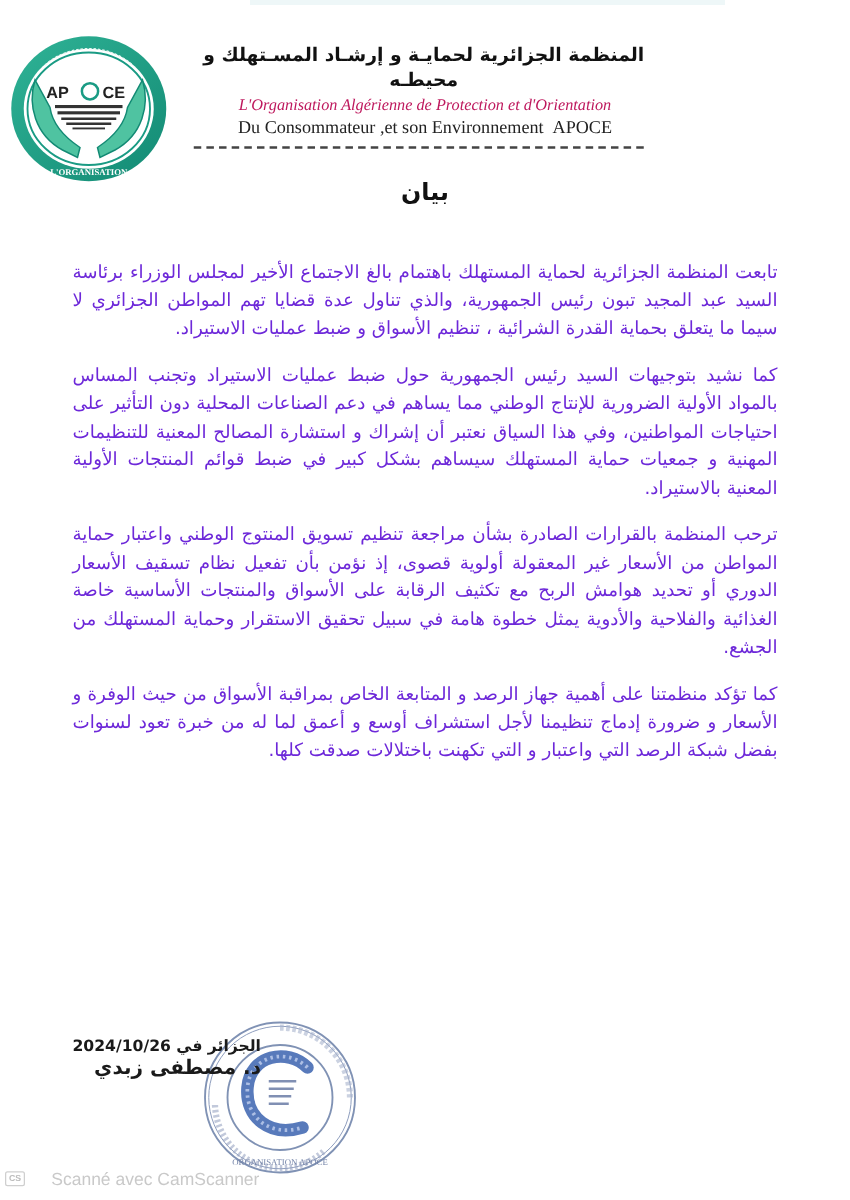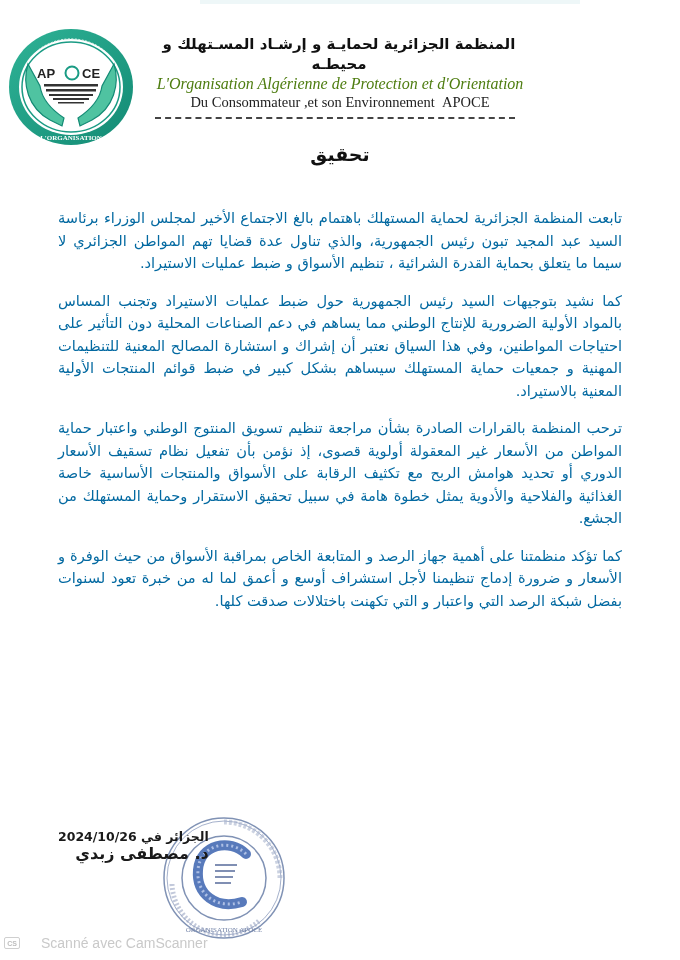--- a/index.html
+++ b/index.html
@@ -45,23 +45,23 @@
       direction: rtl;
       text-align: center;
       padding-right: 2px;
       line-height: 20px;
       color: #111;
       letter-spacing: 0.2px;
     }
     .header-fr1 {
       font-family: "Liberation Serif", serif;
       font-style: italic;
-      font-size: 16px;
+      font-size: 13px;
       line-height: 18px;
-      color: #4d7c0f;
+      color: #be185d;
       margin-top: 1px;
     }
     .header-fr2 {
       font-family: "Liberation Serif", serif;
       font-size: 14.5px;
       line-height: 18px;
       color: #222;
     }
     .header-fr2 b { font-weight: normal; }
     .header-rule {
@@ -89,21 +89,21 @@
       position: absolute;
       left: 58px;
       top: 207px;
       width: 564px;
       direction: rtl;
       text-align: justify;
       text-align-last: right;
       font-family: "DejaVu Sans", sans-serif;
       font-size: 14.6px;
       line-height: 22.5px;
-      color: #0369a1;
+      color: #6d28d9;
     }
     .body p {
       margin: 0 0 15px 0;
     }
     
     .sig {
       position: absolute;
       left: 58px;
       top: 828px;
       direction: rtl;
@@ -196,21 +196,21 @@
 
 <div class="header-text">
   <div class="header-ar">المنظمة الجزائرية لحمايـة و إرشـاد المسـتهلك و محيطـه</div>
   <div class="header-fr1">L'Organisation Algérienne  de Protection et d'Orientation</div>
   <div class="header-fr2">
     <span>Du Consommateur ,et son Environnement</span>&nbsp;&nbsp;<b>APOCE</b>
   </div>
   <div class="header-rule"></div>
 </div>
 
-<div class="doc-title">تحقيق</div>
+<div class="doc-title">بيان</div>
 
 <div class="body">
   <p>تابعت المنظمة الجزائرية لحماية المستهلك باهتمام بالغ الاجتماع الأخير لمجلس الوزراء برئاسة السيد عبد المجيد تبون رئيس الجمهورية، والذي تناول عدة قضايا تهم المواطن الجزائري لا سيما ما يتعلق بحماية القدرة الشرائية ، تنظيم الأسواق و ضبط عمليات الاستيراد.</p>
   <p>كما نشيد بتوجيهات السيد رئيس الجمهورية حول ضبط عمليات الاستيراد وتجنب المساس بالمواد الأولية الضرورية للإنتاج الوطني مما يساهم في دعم الصناعات المحلية دون التأثير على احتياجات المواطنين، وفي هذا السياق نعتبر أن إشراك و استشارة المصالح المعنية للتنظيمات المهنية و جمعيات حماية المستهلك سيساهم بشكل كبير في ضبط قوائم المنتجات الأولية المعنية بالاستيراد.</p>
   <p>ترحب المنظمة بالقرارات الصادرة بشأن مراجعة تنظيم تسويق المنتوج الوطني واعتبار حماية المواطن من الأسعار غير المعقولة أولوية قصوى، إذ نؤمن بأن تفعيل نظام تسقيف الأسعار الدوري أو تحديد هوامش الربح مع تكثيف الرقابة على الأسواق والمنتجات الأساسية خاصة الغذائية والفلاحية والأدوية يمثل خطوة هامة في سبيل تحقيق الاستقرار وحماية المستهلك من الجشع.</p>
   <p>كما تؤكد منظمتنا على أهمية جهاز الرصد و المتابعة الخاص بمراقبة الأسواق من حيث الوفرة و الأسعار و ضرورة إدماج تنظيمنا لأجل استشراف أوسع و أعمق لما له من خبرة تعود لسنوات بفضل شبكة الرصد التي واعتبار و التي تكهنت باختلالات صدقت كلها.</p>
 </div>
 
 <div class="stamp">
   <svg width="128" height="128" viewBox="0 0 128 128">

